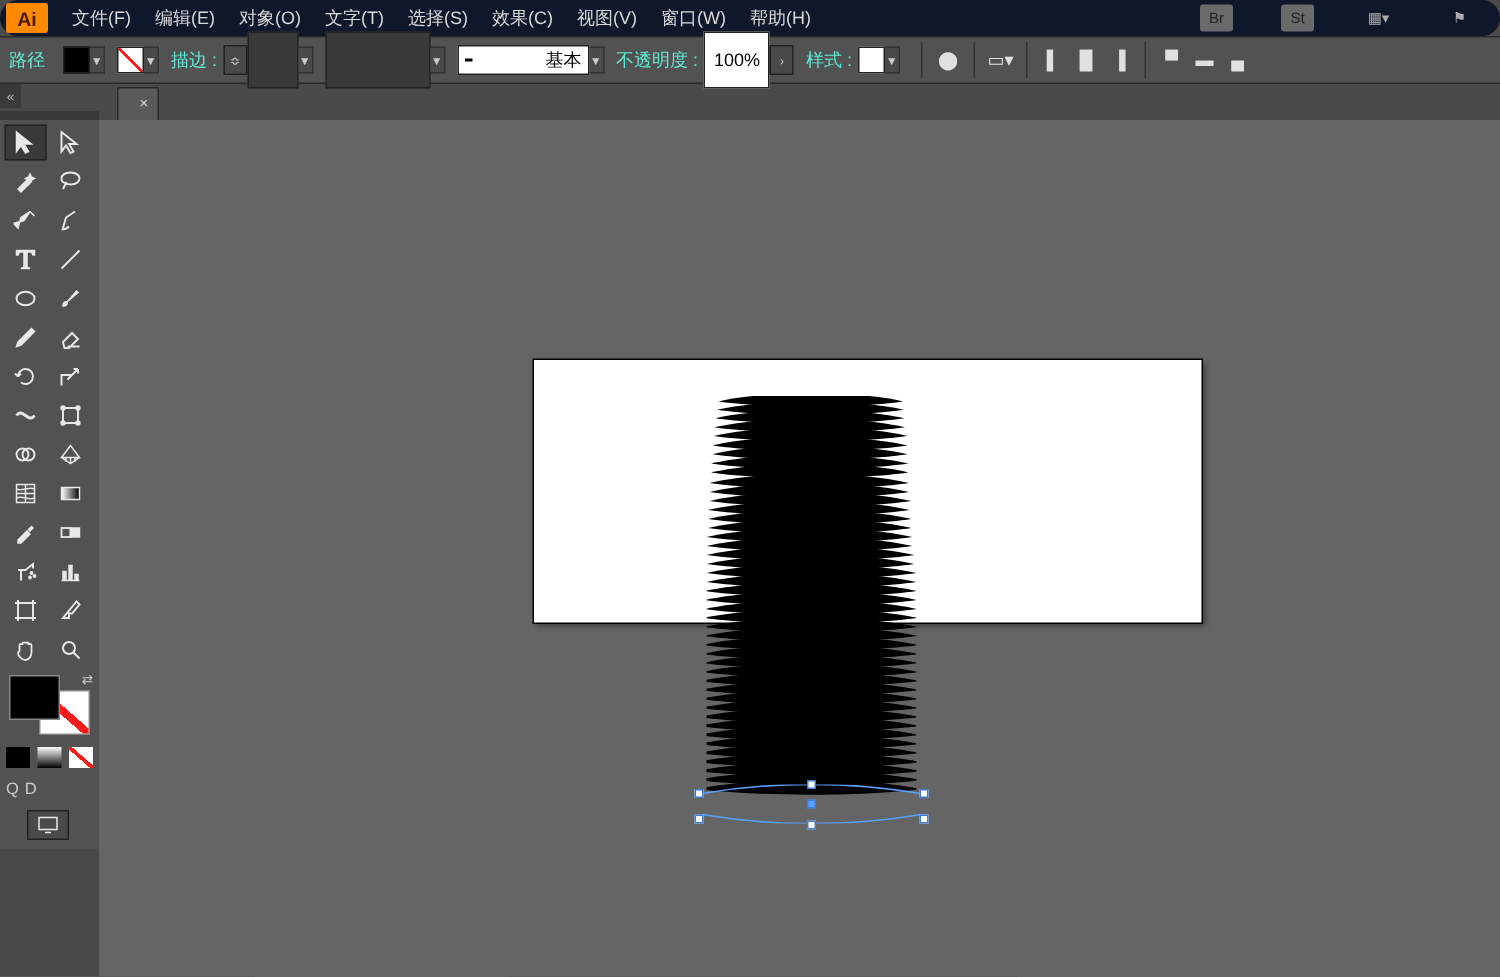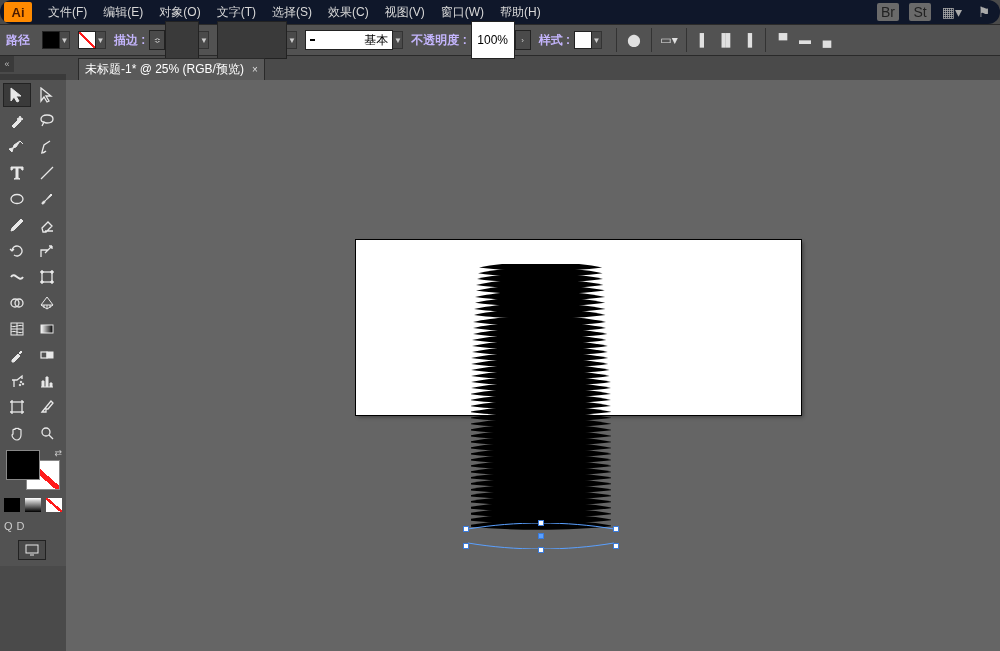--- a/index.html
+++ b/index.html
@@ -3,27 +3,27 @@
 <meta charset="utf-8">
 <style>
   * { box-sizing: border-box; margin: 0; padding: 0; font-family: "Microsoft YaHei", Arial, sans-serif; }
   body { width: 1000px; height: 651px; background: #4a4a4a; color: #e8e8e8; font-size: 12px; overflow: hidden; }
 
   
   .menubar { height: 24px; background: #0f172a; display: flex; align-items: center; padding-left: 4px; border-radius: 12px; }
   .app-logo { width: 28px; height: 20px; background: #ff8a00; color: #4a1a00; font-weight: 700; font-size: 13px; display:flex; align-items:center; justify-content:center; border-radius:2px; margin-right:8px;}
   .menubar .menu-item { padding: 0 8px; color:#d8d8d8; cursor:pointer; }
   .menubar .spacer { flex:1; }
-  .menubar .hdr-icon { width:22px; height:18px; margin:0 5px; background:#6a6a6a; border-radius:2px; display:flex;align-items:center;justify-content:center;font-size:14px;color:#222;}
+  .menubar .hdr-icon { width:22px; height:18px; margin:0 16px; background:#6a6a6a; border-radius:2px; display:flex;align-items:center;justify-content:center;font-size:10px;color:#222;}
   .menubar .hdr-icon.plain { background:transparent;color:#aaa; }
 
   
   .controlbar { height: 32px; background: #525252; display:flex; align-items:center; padding:0 6px; border-top:1px solid #2a2a2a; border-bottom:1px solid #2a2a2a;}
   .controlbar .group { display:flex; align-items:center; margin-right:8px; }
-  .lbl { color:#c4b5fd; margin-right:4px;font-weight:bold;}
+  .lbl { color:#5eead4; margin-right:4px;}
   .swatch { width:18px; height:18px; background:#000; border:1px solid #222; }
   .dd-caret { width:10px; height:18px; display:flex;align-items:center;justify-content:center;color:#ccc;font-size:8px;border:1px solid #333;border-left:none;background:#4a4a4a;}
   .noneswatch { width:18px; height:18px; background:linear-gradient(to top right, transparent 45%, #ff1a1a 45%, #ff1a1a 55%, transparent 55%), #fff; border:1px solid #222;}
   .field { height:38px; background:#3a3a3a; border:1px solid #222; color:#ddd; display:flex;align-items:center;justify-content:center; padding:0 4px;}
   .wide { min-width:70px; }
   .stroke-preview { width:88px; height:20px; background:#fff; border:1px solid #222; display:flex;align-items:center;padding:0 4px; color:#000;gap:45px;}
   .stroke-preview .line { flex:1;height:2px;background:#000;margin-right:4px;}
   .arrow { width:16px;height:20px;border:1px solid #222;background:#4a4a4a;display:flex;align-items:center;justify-content:center;color:#ccc;font-size:8px;}
   .whiteswatch { width:18px;height:18px;background:#fff;border:1px solid #222;}
   .sep { width:1px; height:24px; background:#333; margin:0 6px;}
@@ -134,21 +134,20 @@
   <div class="ctrl-icon">▐</div>
   <div class="sep"></div>
   <div class="ctrl-icon">▀</div>
   <div class="ctrl-icon">▬</div>
   <div class="ctrl-icon">▄</div>
 </div>
 
 <div class="panel-toggle">«</div>
 <div class="tab-row">
   <div class="doc-tab">
-    <span>未标题-1* @ 25% (RGB/预览)</span>
     <span class="close">×</span>
   </div>
 </div>
 
 <div class="toolbox-handle"></div>
 <div class="toolbox">
   <div class="tool active">
       <svg viewBox="0 0 16 16">
         <path d="M2 1l0 13 3-4 3 5 2-1-3-5 5 0z"></path>
       </svg>

